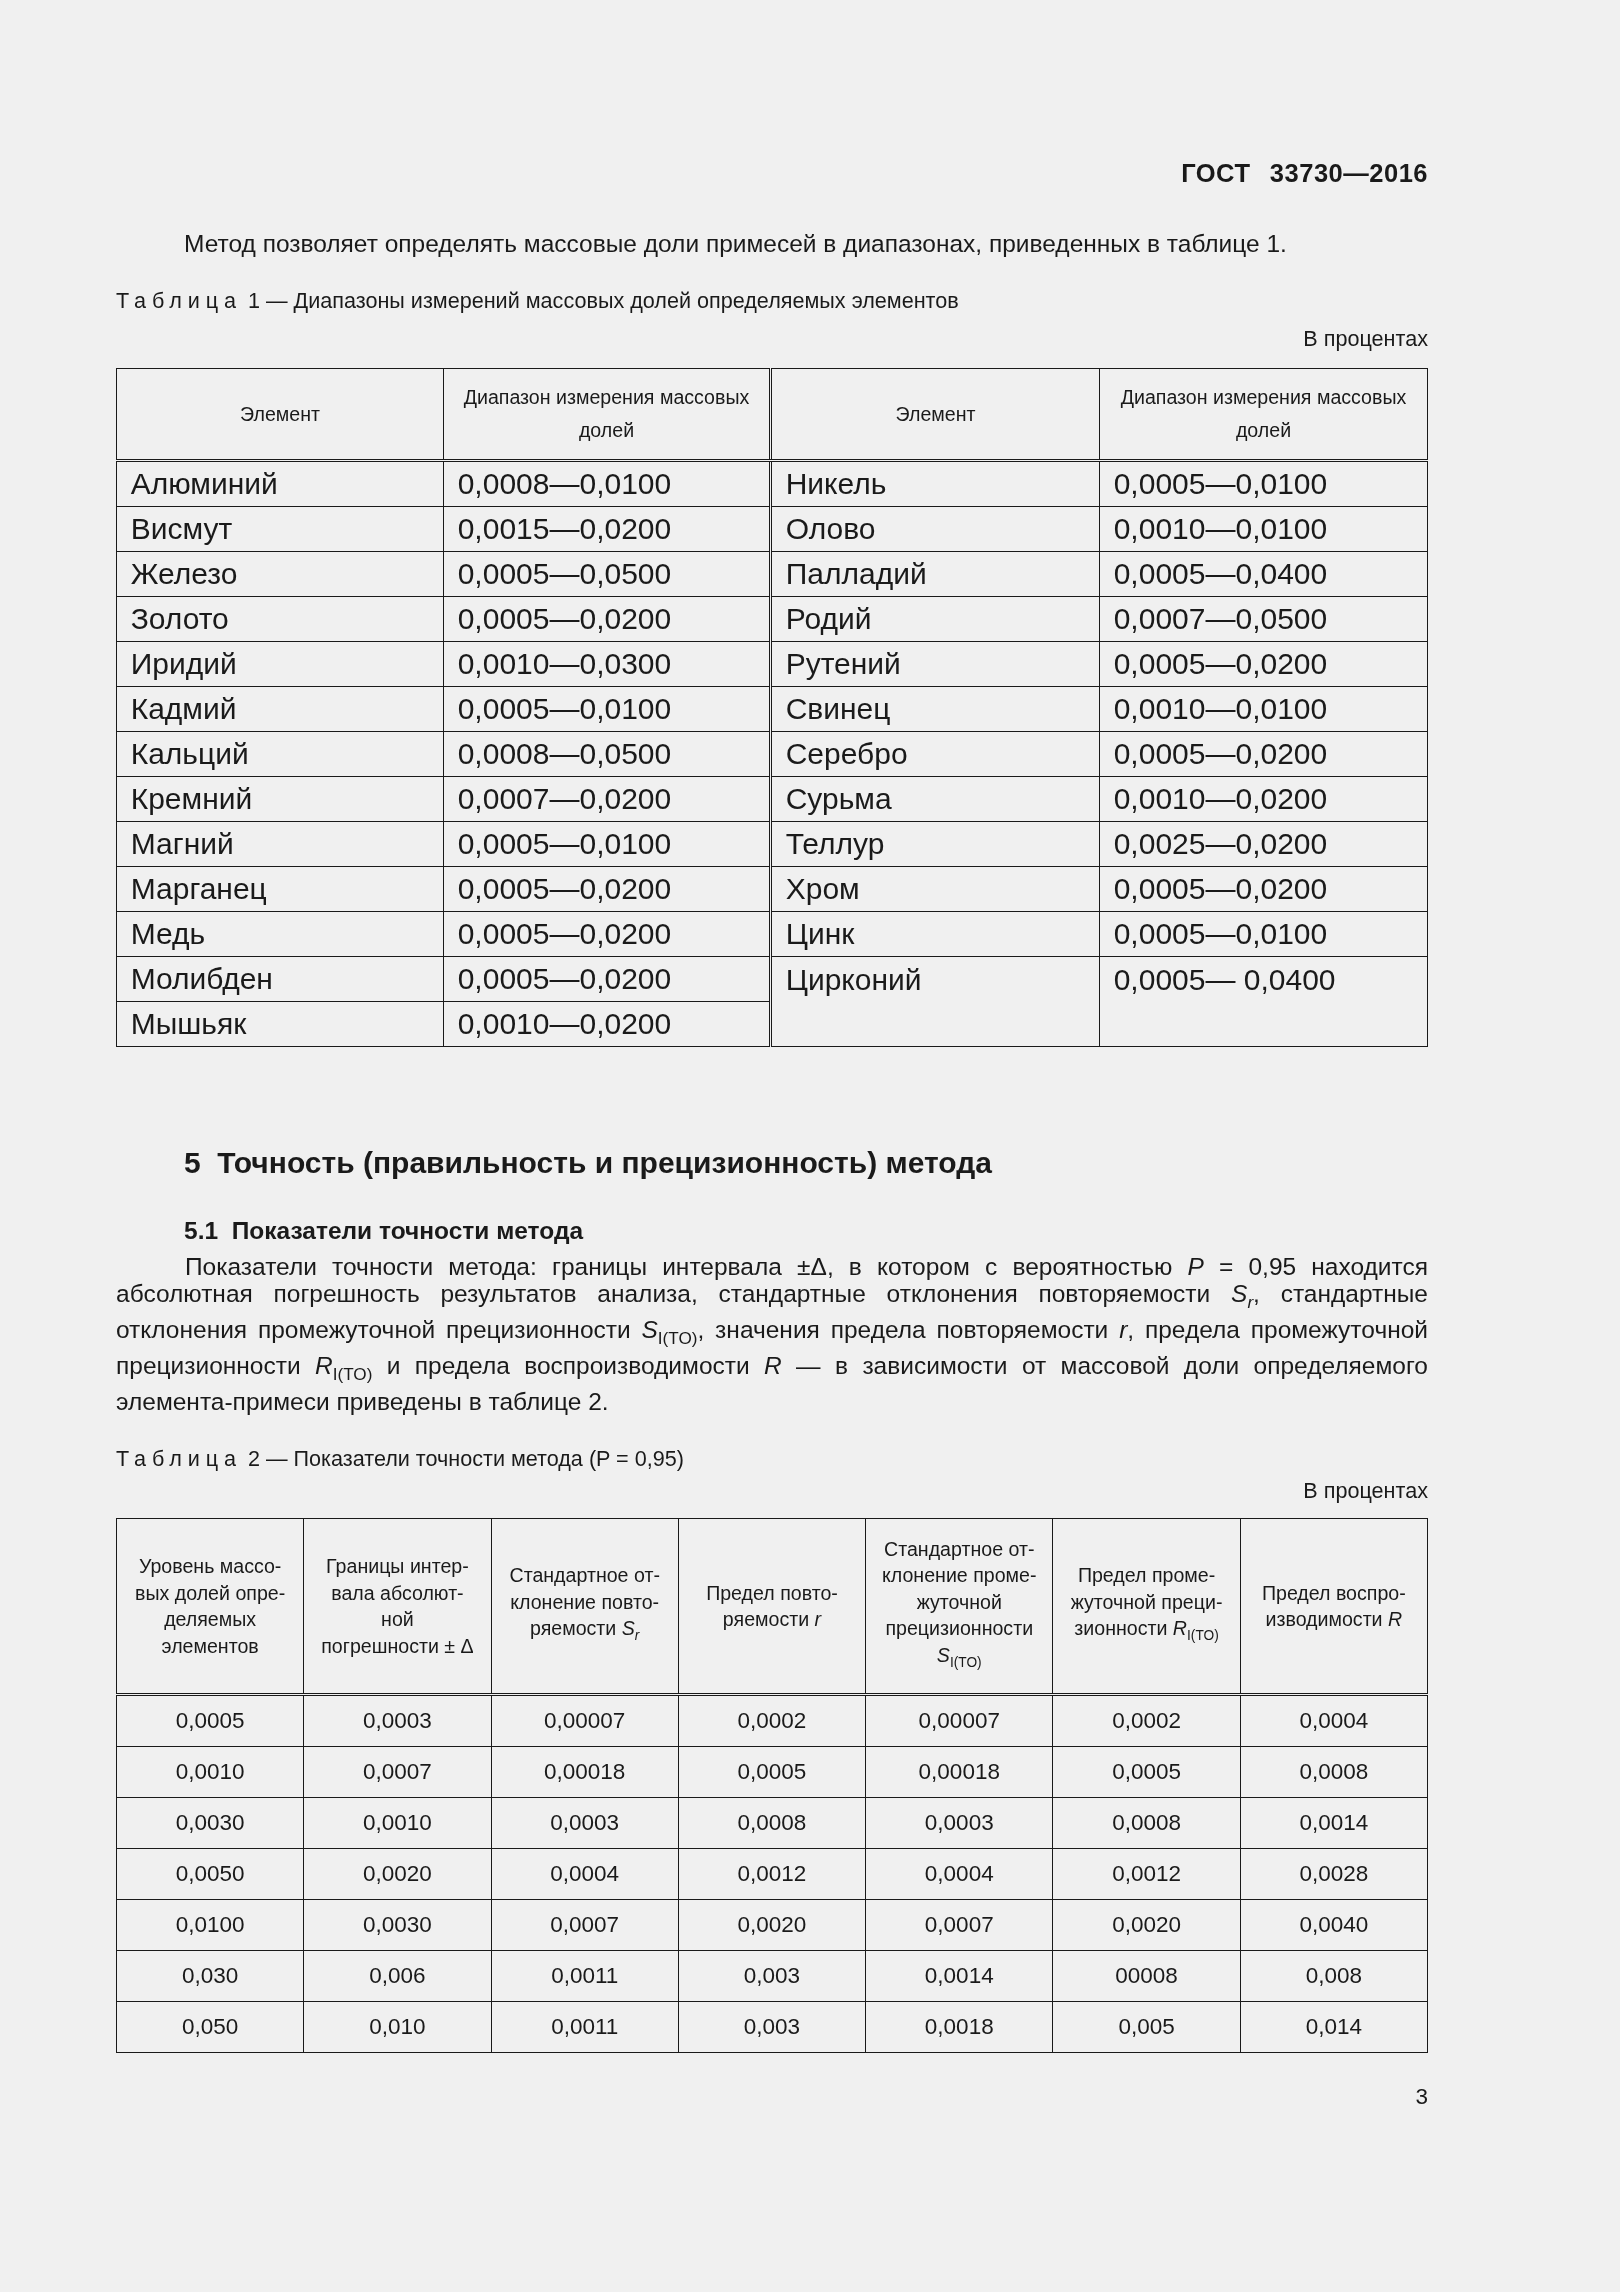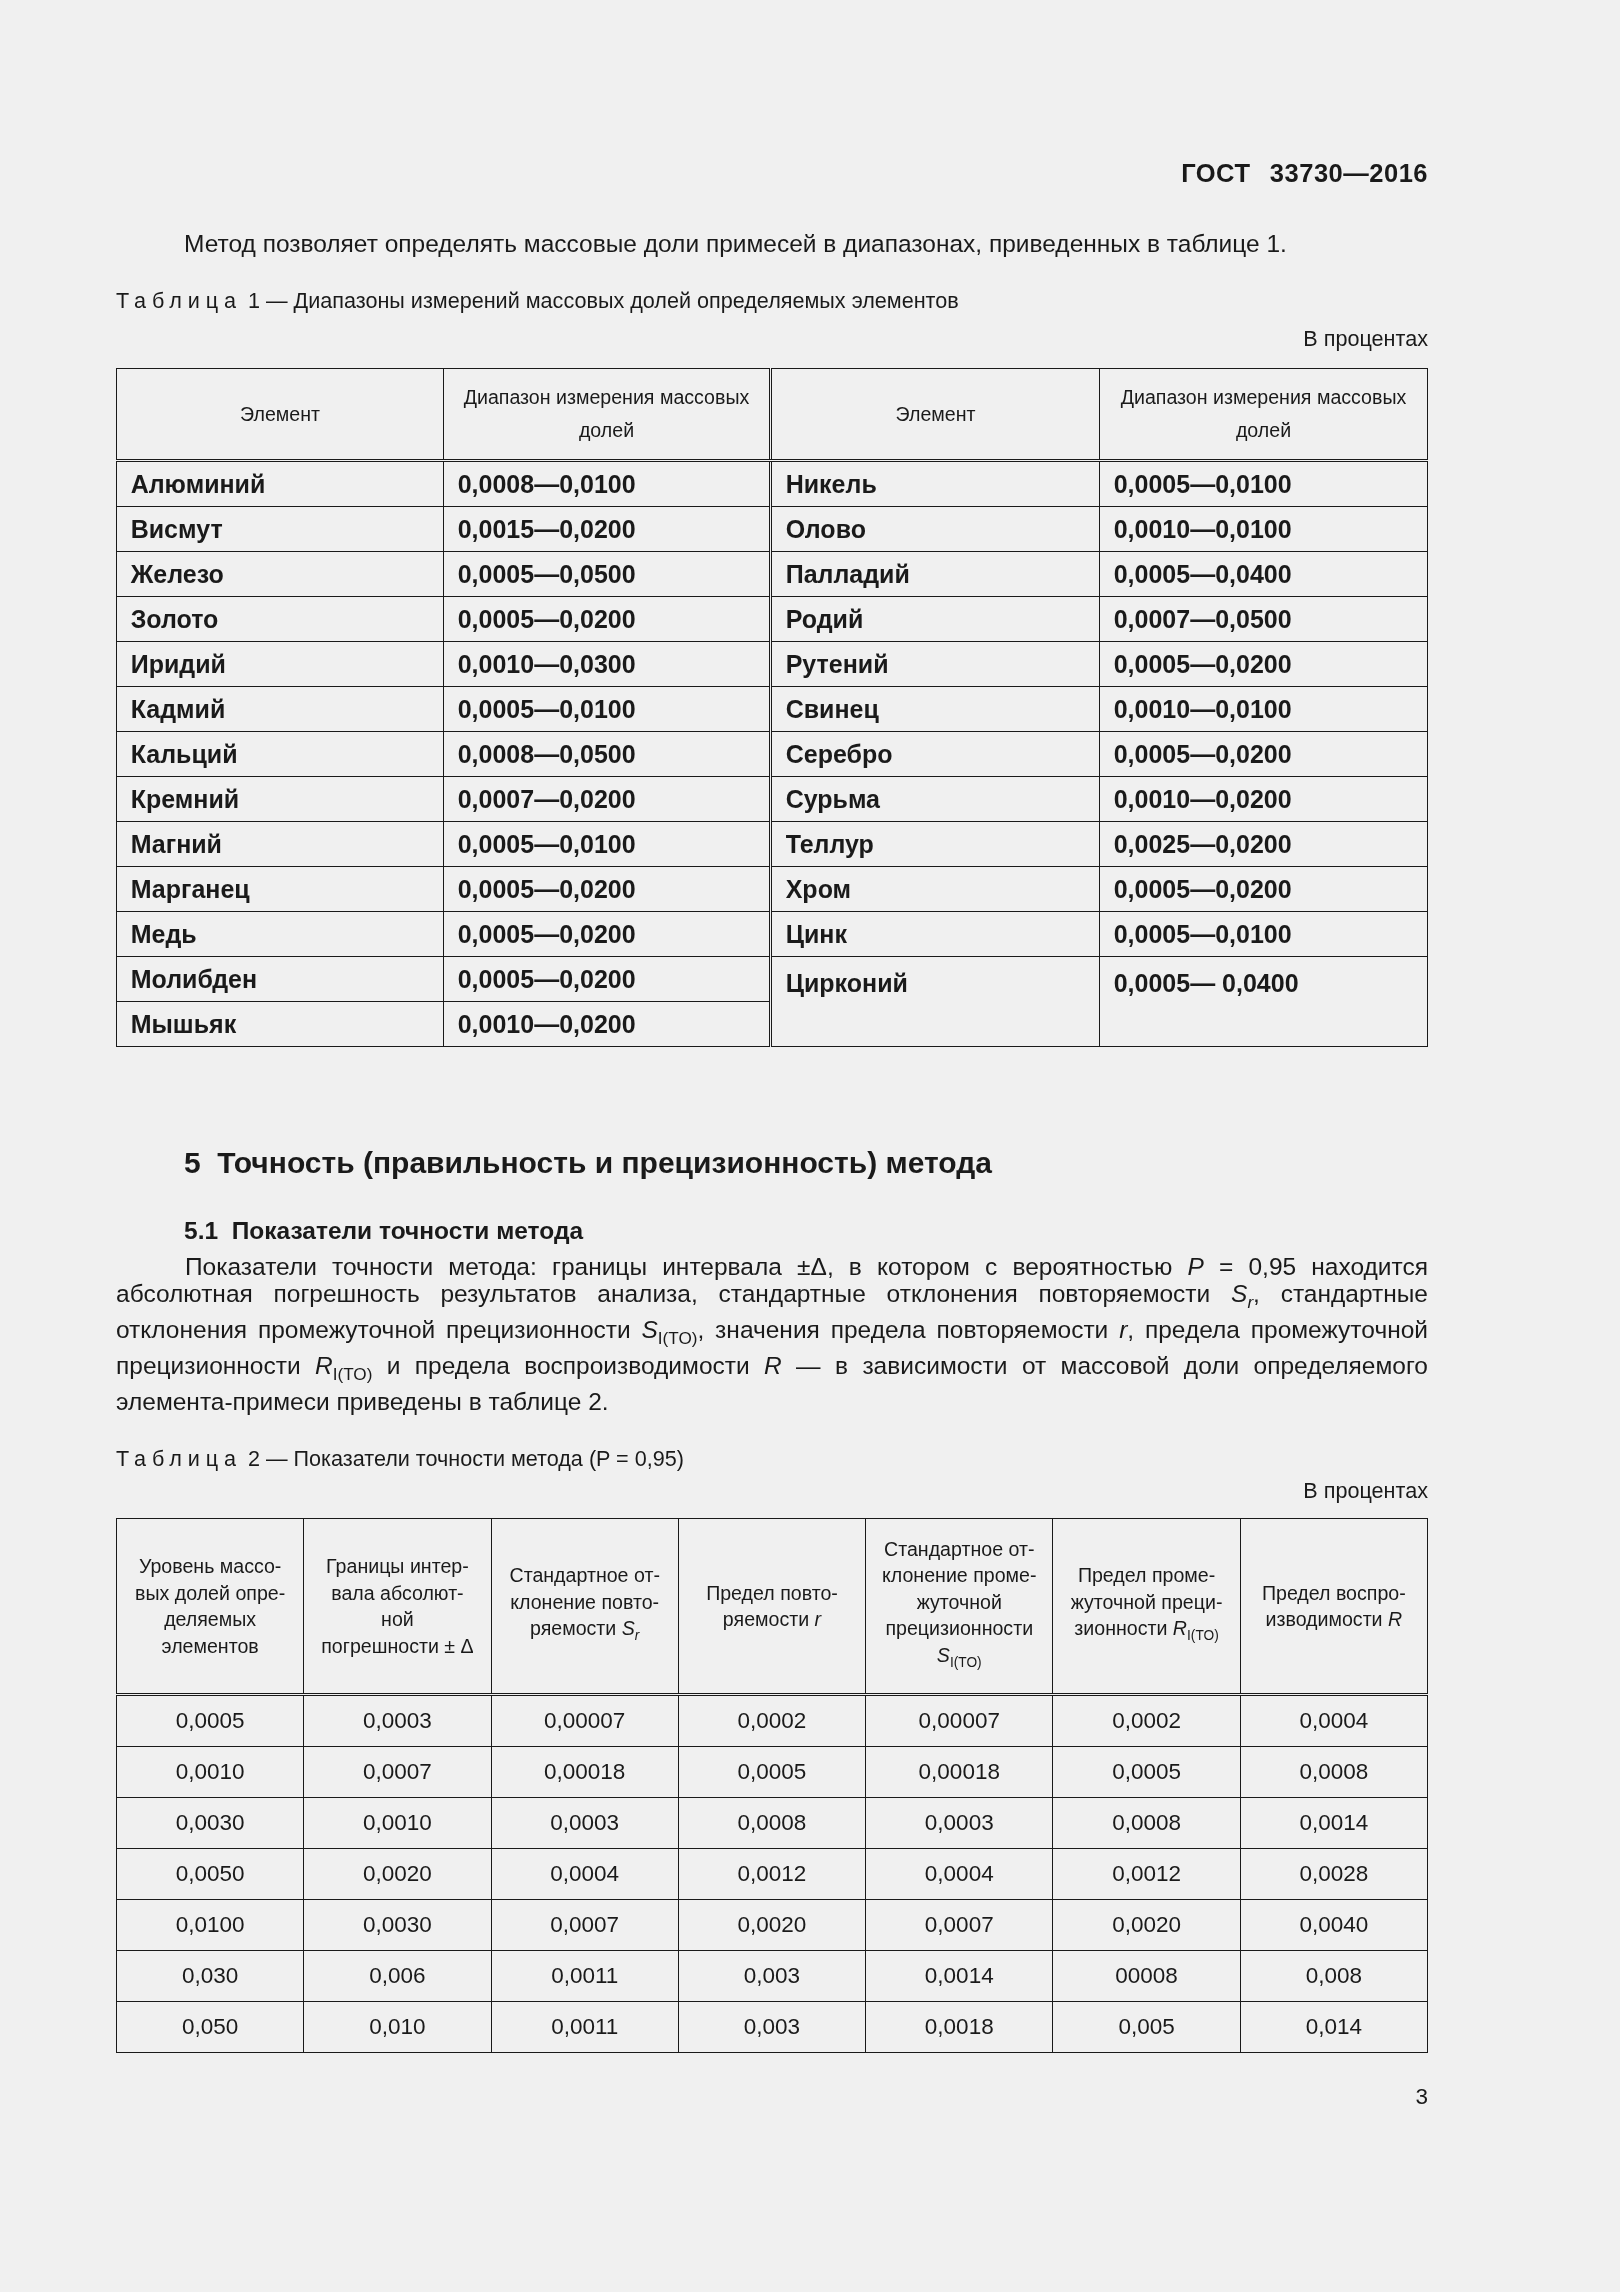--- a/index.html
+++ b/index.html
@@ -21,24 +21,24 @@
     left: 184px; top: 230px; font-size: 24.5px;
   }
   .tcap { left: 116px; font-size: 21.6px; }
   .tcap .sp { letter-spacing: 5.9px; }
   .units { right: 192px; font-size: 21.6px; }
   table { border-collapse: collapse; position: absolute; }
   td, th { border: 1.5px solid #1a1a1a; font-weight: normal; }
   
   .t1 { left: 116px; top: 368px; width: 1312px; }
   .t1 th { font-size: 19.6px; height: 90px; text-align: center; line-height: 33px; padding: 0 9.8px; border-bottom: 3.9px double #1a1a1a; }
-  .t1 td { font-size: 25px; height: 44px; padding: 0 13.7px; font-weight: bold; }
+  .t1 td { font-size: 30px; height: 44px; padding: 0 13.7px; }
   .t1 td.num { text-align: left; }
   .t1 .sep { border-left: 3.9px double #1a1a1a; }
-  .t1 td.tall { vertical-align: top; padding-top: 12px; }
+  .t1 td.tall { vertical-align: top; padding-top: 6px; }
   .h5 { left: 184px; top: 1137px; font-size: 30px; font-weight: bold; margin-top: 9px; }
   .h51 { left: 184px; top: 1217px; font-size: 24.5px; font-weight: bold; }
   .para {
     left: 116px; top: 1253px; width: 1312px;
     font-size: 24.5px; line-height: 27px; text-align: justify;
   }
   .para .ind { display: inline-block; width: 69px; }
   .para i { font-style: italic; }
   sub { font-size: 0.7em; }
   

